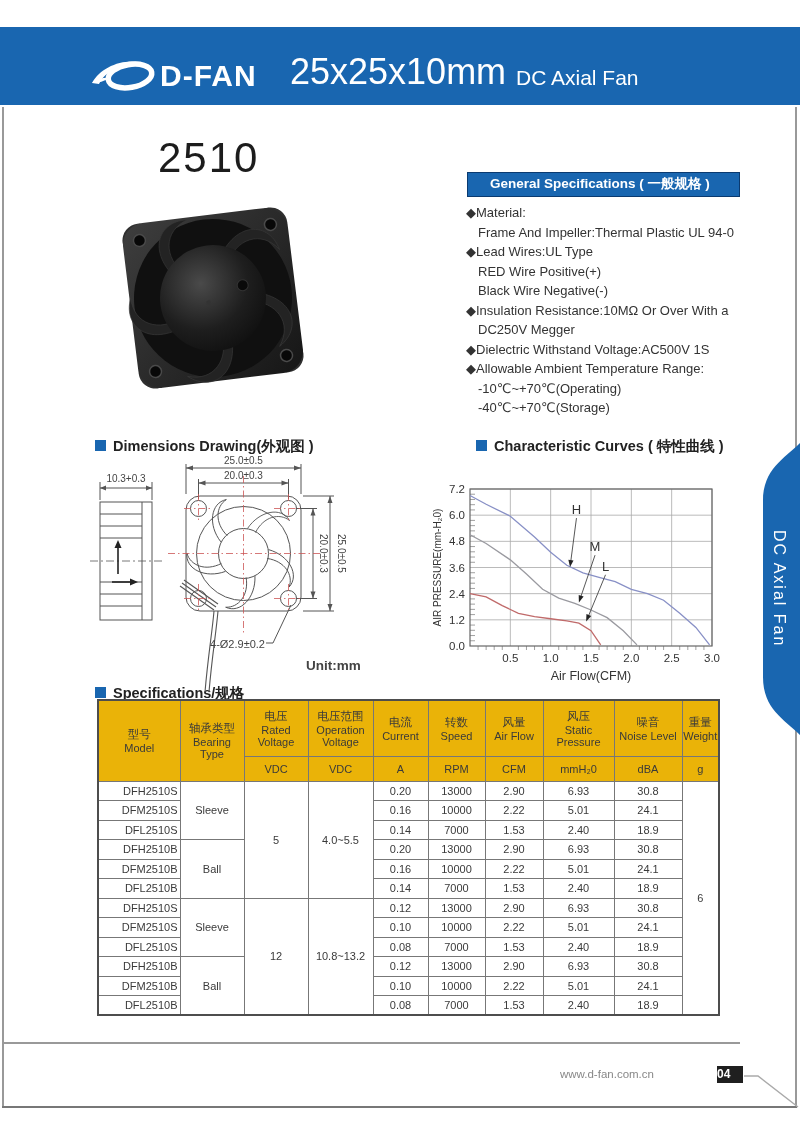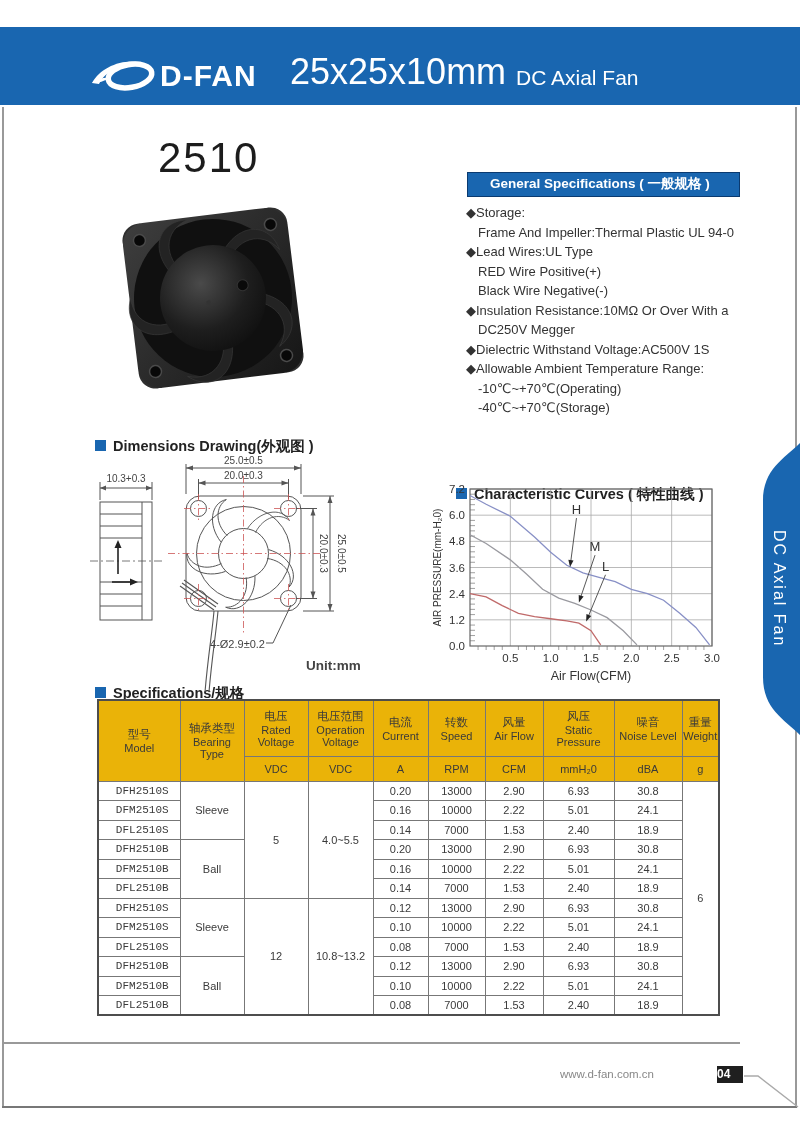--- a/index.html
+++ b/index.html
@@ -31,41 +31,41 @@
             border:1px solid #0a3a70; color:#fff; font-size:13.5px; font-weight:bold;
             line-height:22px; padding-left:22px; }
   #gs-list { left:466px; top:203px; width:330px; font-size:13px; line-height:19.5px; color:#333; }
   #gs-list .line { white-space:nowrap; }
   #gs-list .sub { padding-left:12px; }
 
   
   .section-title { font-size:14.5px; font-weight:600; color:#222; }
   .blue-sq { display:inline-block; width:11px; height:11px; background:#1966b0; margin-right:7px; }
   #dims-title   { left:95px;  top:437px; }
-  #curves-title { left:456px; top:437px;margin-top:48px; }
+  #curves-title { left:476px; top:437px; }
   #specs-title  { left:95px;  top:684px;text-align:right; }
 
   
   #side-tab { left:750px; top:443px; width:50px; height:292px; }
   #side-tab-label { position:absolute; left:16px; top:0; height:292px; width:26px;
     writing-mode:vertical-rl; text-orientation:mixed; color:#fff; font-size:16px;
     letter-spacing:2px; display:flex; align-items:center; justify-content:center; }
 
   
   #spec-table-wrap { left:97px; top:699px; width:621px; }
   table { border-collapse:collapse; table-layout:fixed; width:621px; font-size:11px; color:#3a3a3a; }
   th, td { border:1px solid #777; text-align:center; vertical-align:middle; }
   table { border:2px solid #4d4d4d; }
   thead th { background:#eab308; font-weight:normal; }
   th.hdr { height:56px; }
   th .zh { font-size:11.5px; }
   th .en { font-size:11px; }
   tr.unit-row th { height:25px; font-size:11px; }
   tbody td { height:19.5px; padding:0 2px; }
-  td.model-cell { text-align:center; padding-left:8px;font-family:Liberation Mono, monospace; }
+  td.model-cell { text-align:right; padding-left:8px; }
 
   
   #footer-site { left:560px; top:1068px; width:152px; font-size:11.5px; color:#888; }
   #page-box { left:717px; top:1066px; width:26px; height:17px; background:#1f1f1f; color:#fff;
               font-size:12px; font-weight:bold; text-align:left; line-height:17px; }
   svg text { font-family:"Liberation Sans","DejaVu Sans",sans-serif; }
 </style>
 </head>
 <body>
 
@@ -120,21 +120,21 @@
       <path d="M97,96 m6,-28 c20,-46 58,-44 66,-12 c-16,-22 -42,-16 -54,8 z" transform="rotate(288 97 96)"></path>
     </g>
     <circle cx="97" cy="96" r="53" fill="url(#hubg)"></circle>
     <circle cx="128" cy="87" r="5.5" fill="#0a0a0a" stroke="#333" stroke-width="1"></circle>
     <circle cx="92" cy="100" r="2.2" fill="#333"></circle>
   </g>
 </svg>
 
 <div class="abs" id="gs-bar">General Specifications ( 一般规格 )</div>
 <div class="abs" id="gs-list">
-    <div class="line">◆Storage:</div>
+    <div class="line">◆Material:</div>
     <div class="line sub">Frame And Impeller:Thermal Plastic UL 94-0</div>
     <div class="line">◆Lead Wires:UL Type</div>
     <div class="line sub">RED Wire Positive(+)</div>
     <div class="line sub">Black Wire Negative(-)</div>
     <div class="line">◆Insulation Resistance:10MΩ Or Over With a</div>
     <div class="line sub">DC250V Megger</div>
     <div class="line">◆Dielectric Withstand Voltage:AC500V 1S</div>
     <div class="line">◆Allowable Ambient Temperature Range:</div>
     <div class="line sub">-10℃~+70℃(Operating)</div>
     <div class="line sub">-40℃~+70℃(Storage)</div>

